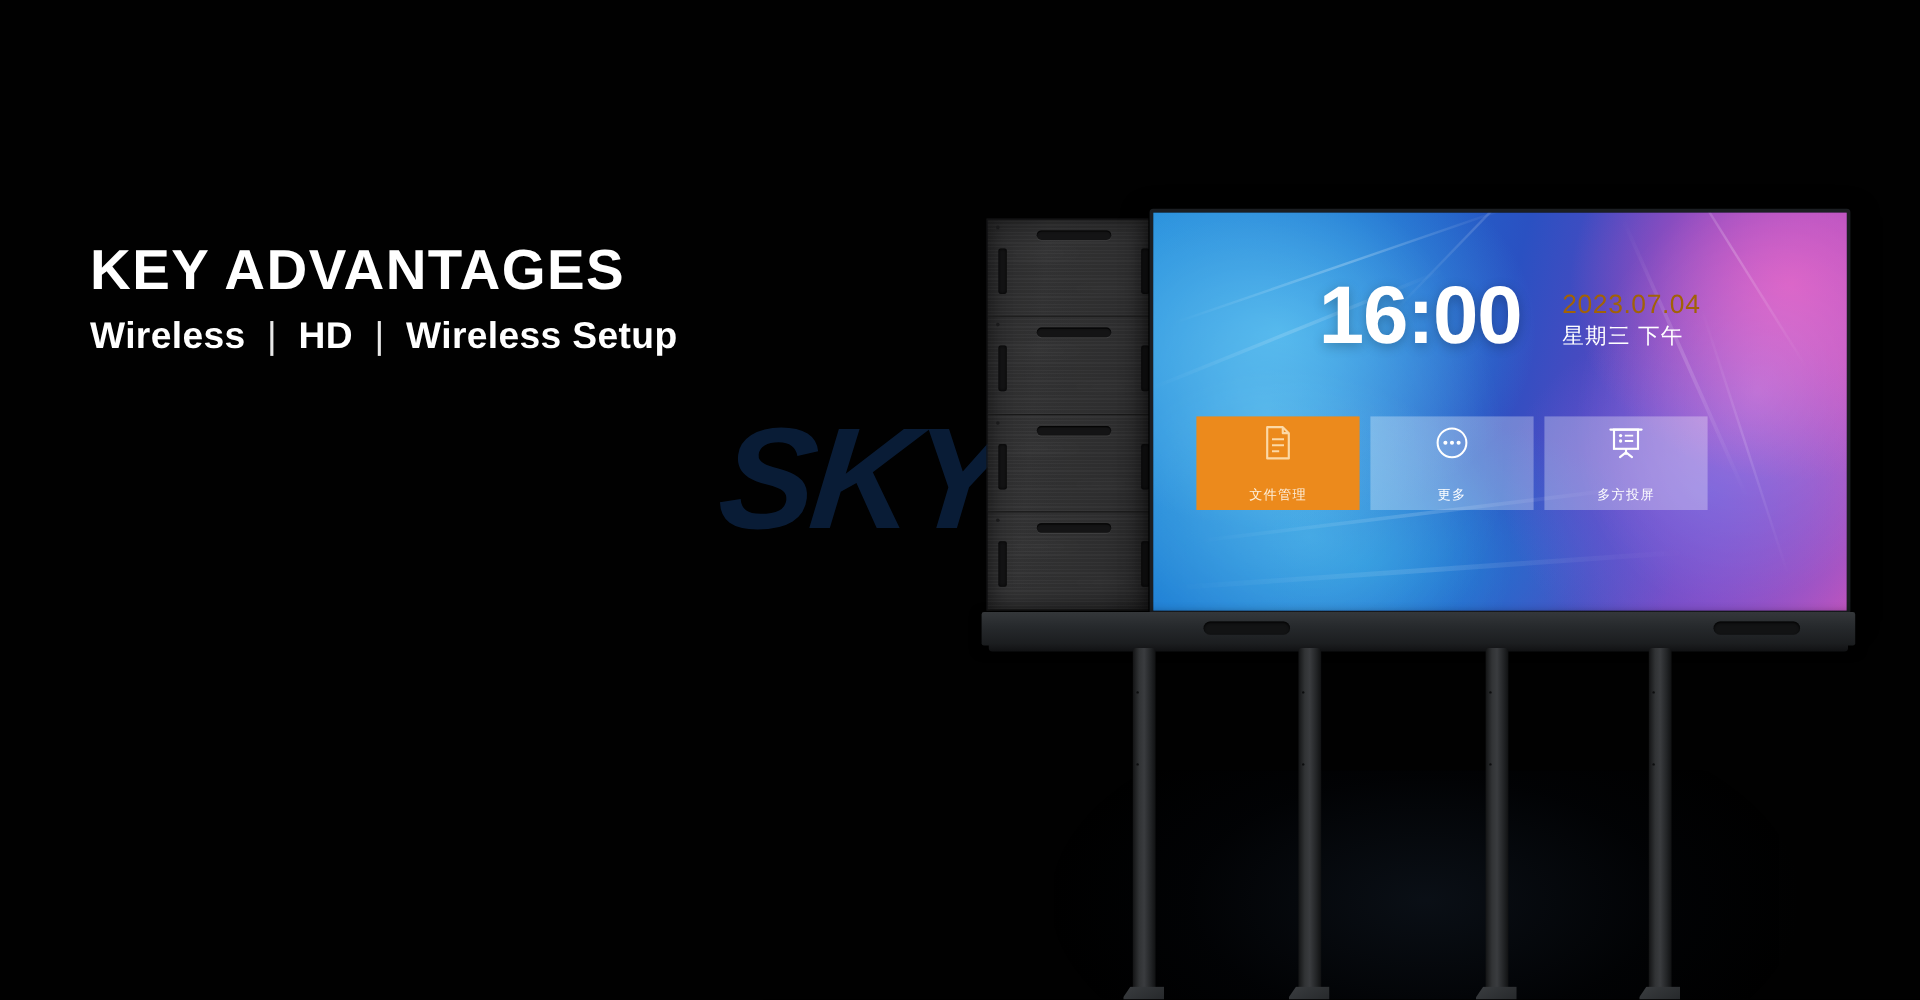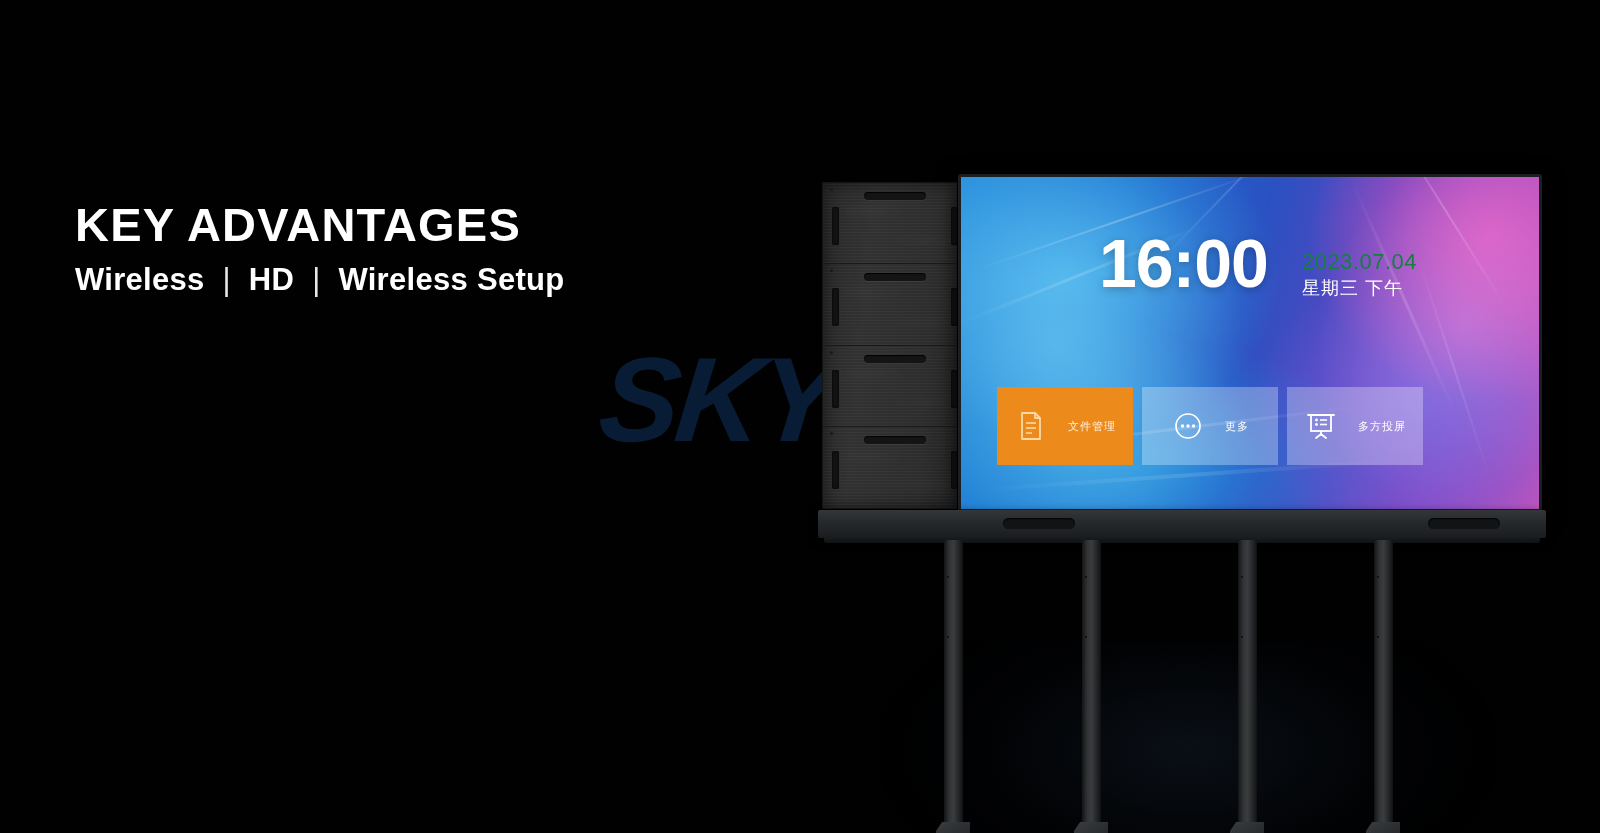--- a/index.html
+++ b/index.html
@@ -77,31 +77,31 @@
   .s2{left:-10px;top:96px;width:260px;transform:rotate(-22deg);opacity:.32;height:3px;}
   .s3{left:40px;top:250px;width:360px;transform:rotate(-7deg);opacity:.30;height:3px;}
   .s4{left:20px;top:296px;width:420px;transform:rotate(-4deg);opacity:.24;height:4px;}
   .s5{right:-20px;top:30px;width:230px;transform:rotate(58deg);opacity:.40;}
   .s6{right:10px;top:120px;width:250px;transform:rotate(66deg);opacity:.30;height:3px;}
   .s7{right:-30px;top:190px;width:230px;transform:rotate(72deg);opacity:.26;}
   .s8{left:170px;top:10px;width:200px;transform:rotate(-46deg);opacity:.30;}
 
   
   .clock-row{position:absolute;left:16px;right:0;top:52px;display:flex;
-    align-items:flex-end;justify-content:center;gap:34px;z-index:3;}
+    align-items:center;justify-content:center;gap:34px;z-index:3;}
   .clock{font-size:68px;font-weight:bold;letter-spacing:-1px;line-height:1;color:#fff;
     text-shadow:0 2px 10px rgba(0,0,0,.25);}
   .datecol{display:flex;flex-direction:column;gap:6px;padding-top:6px;}
-  .date{font-size:22px;letter-spacing:.5px;color:#15803d;line-height:1;}
+  .date{font-size:22px;letter-spacing:.5px;color:#a16207;line-height:1;}
   .weekday{font-size:18px;letter-spacing:1px;color:#fff;line-height:1;}
 
   
   .tiles{position:absolute;left:36px;top:170px;display:flex;gap:9px;z-index:3;}
-  .tile{width:136px;height:78px;display:flex;flex-direction:row;
-    align-items:center;justify-content:center;gap:20px;margin-top:40px;}
+  .tile{width:136px;height:78px;display:flex;flex-direction:column;
+    align-items:center;justify-content:center;gap:20px;}
   .tile.accent{background:#ec8a1c;}
   .tile.ghost{background:rgba(255,255,255,.30);}
   .tile-label{font-size:11px;letter-spacing:1px;color:#fff;}
   .tile.accent .tile-label{color:#fdf0dd;}
   .tile-icon{width:34px;height:32px;display:block;}
 
   
   .bottombar{position:absolute;left:0px;top:338px;width:728px;height:28px;
     background:linear-gradient(180deg,#34373a 0%,#26292c 45%,#1a1c1e 100%);
     border-radius:2px;box-shadow:0 3px 10px rgba(0,0,0,.7);}

